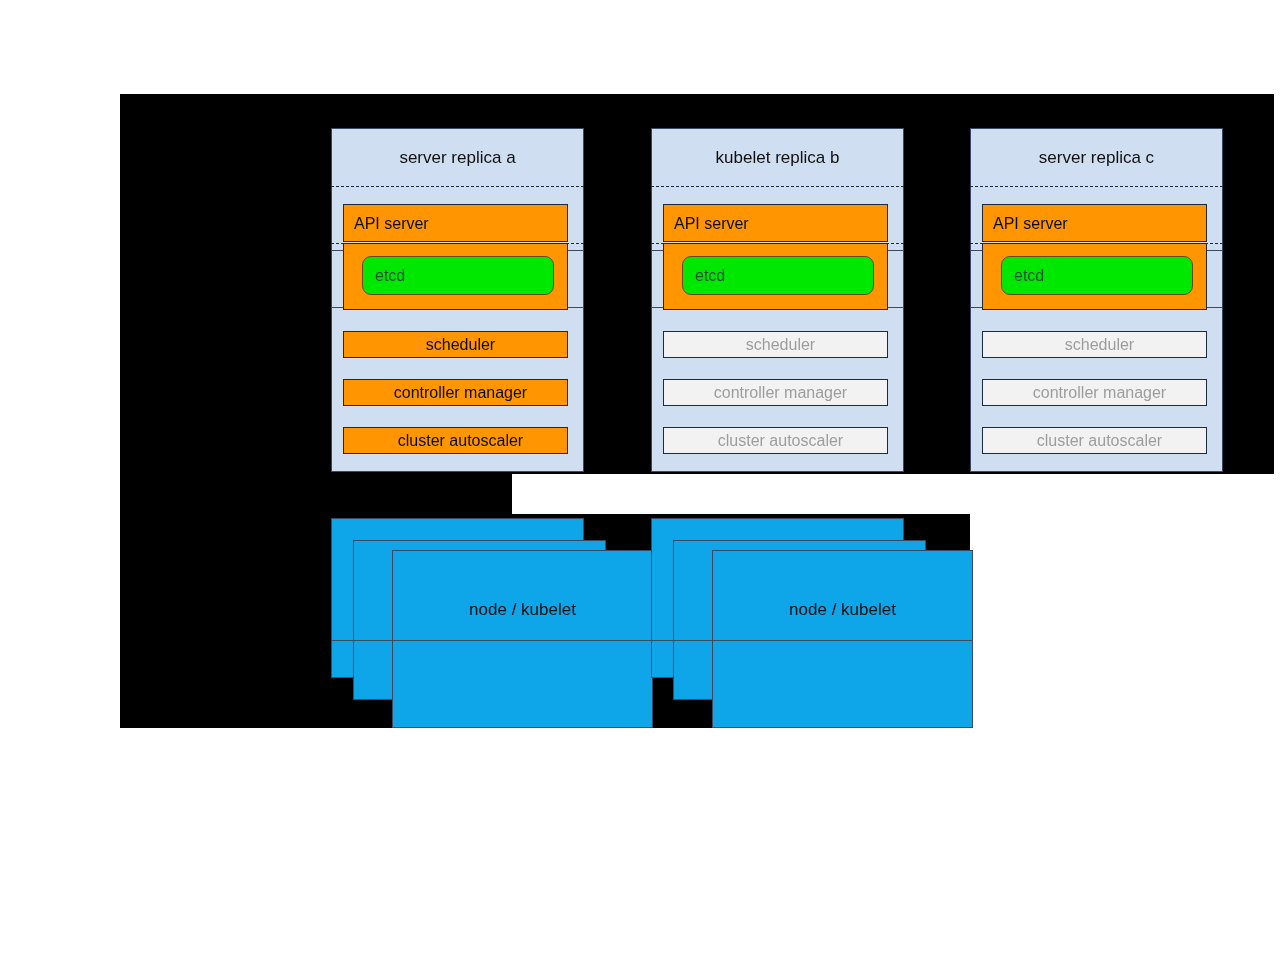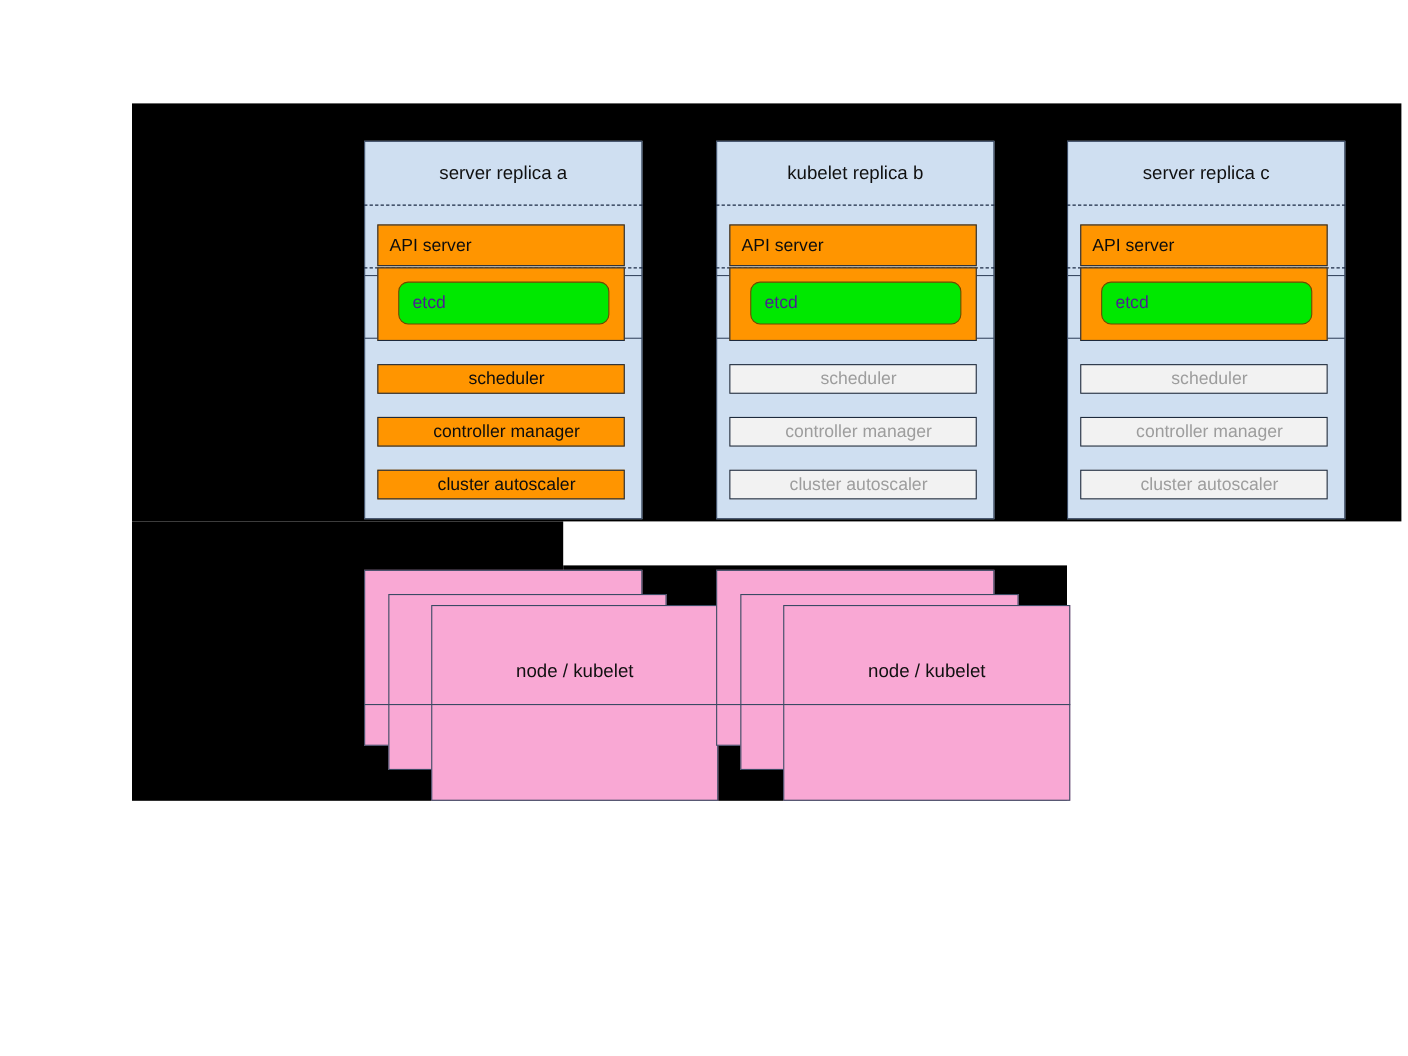--- a/index.html
+++ b/index.html
@@ -95,32 +95,32 @@
     background: #ff9500;
     border: 1px solid #1d2a3d;
   }
   .etcd {
     position: absolute;
     box-sizing: border-box;
     background: #00e800;
     border: 1.5px solid #6b4a00;
     border-radius: 9px;
     font-size: 16px;
-    color: #4c1d95;
+    color: #14532d;
     line-height: 1;
     padding-left: 12px;
     display: flex;
     align-items: center;
   }
 
   
   .card {
     position: absolute;
     box-sizing: border-box;
-    background: #f9a8d4;
+    background: #0ea5e9;
     border: 1px solid #3a4a63;
   }
   .node-label {
     position: absolute;
     left: 0;
     right: 0;
     text-align: center;
     font-size: 17px;
     color: #101010;
     line-height: 1;

